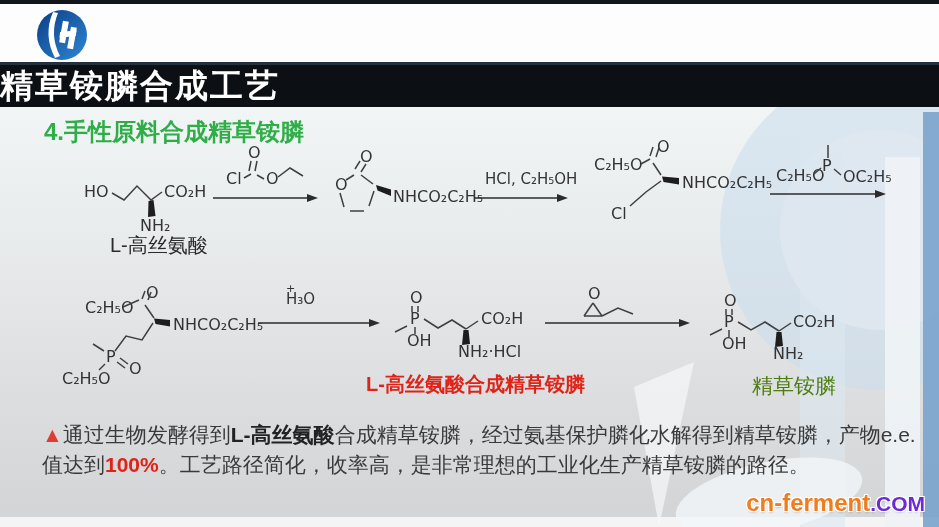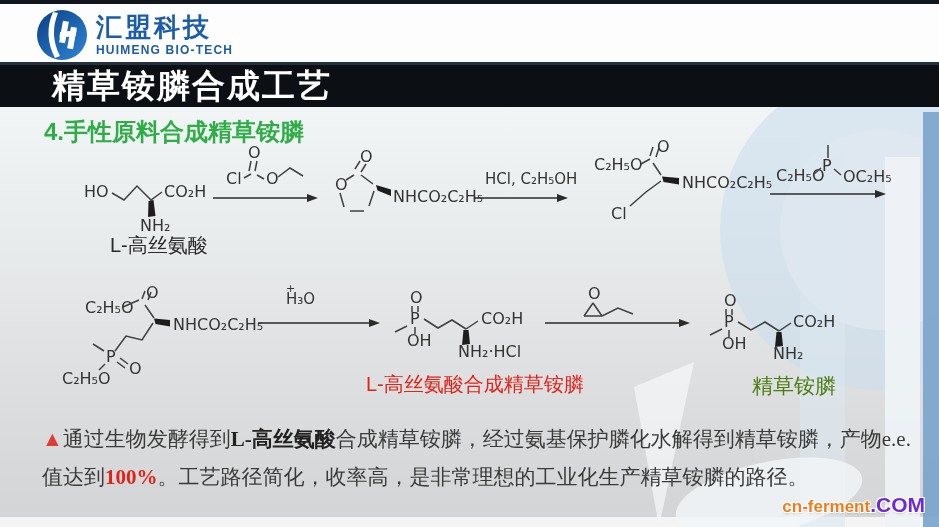--- a/index.html
+++ b/index.html
@@ -4,44 +4,44 @@
 <style>
   html,body{margin:0;padding:0;}
   body{width:939px;height:527px;overflow:hidden;font-family:"Liberation Sans",sans-serif;background:#fff;position:relative;}
   .top-border{position:absolute;left:0;top:0;width:939px;height:4px;background:#12151c;}
   .header{position:absolute;left:0;top:4px;width:939px;height:58px;background:#fdfdfd;}
   .logo{position:absolute;left:36px;top:5px;display:flex;align-items:center;gap:8px;}
   .logo-texts{display:flex;flex-direction:column;line-height:1;}
   .logo-cn{font-size:26px;font-weight:bold;color:#1b5cab;letter-spacing:3px;}
   .logo-en{font-size:12px;font-weight:bold;color:#1b5cab;letter-spacing:1.2px;margin-top:4px;}
   .title-bar{position:absolute;left:0;top:62px;width:939px;height:45px;background:#0c0f14;border-top:3px solid #23303e;box-sizing:border-box;}
-  .page-title{color:#ffffff;font-size:33px;font-weight:bold;letter-spacing:2px;padding-left:52px;line-height:42px;}
+  .page-title{color:#ffffff;font-size:33px;font-weight:bold;letter-spacing:2px;line-height:42px;}
   .content{position:absolute;left:0;top:107px;width:939px;height:420px;
     background:linear-gradient(180deg,#f2f5f6 0%,#e9eced 30%,#dcddde 70%,#d4d5d6 96%);}
   .bottom-strip{position:absolute;left:0;bottom:0;width:939px;height:10px;background:#f4f4f4;}
   .section-heading{position:absolute;left:44px;top:116px;font-size:24px;font-weight:bold;color:#2fae48;}
   .wm{position:absolute;right:0;top:107px;pointer-events:none;}
   .scheme{position:absolute;left:0;top:140px;}
   .scheme text{font-family:"DejaVu Sans",sans-serif;fill:#333;font-size:16px;}
   .scheme text.small{font-size:15px;}
   .scheme text.tiny{font-size:11px;}
   .scheme line, .scheme polyline{stroke:#3f3f3f;stroke-width:1.5;fill:none;}
   .scheme .arrow{stroke:#2b2b2b;stroke-width:1.3;}
   .scheme polygon.wedge{fill:#1d1d1d;}
   .scheme polygon.head{fill:#2b2b2b;}
   .struct-label{position:absolute;font-size:20px;color:#2a2a2a;}
-  .red-label{position:absolute;font-size:20px;font-weight:normal;color:#e02318;}
+  .red-label{position:absolute;font-size:20px;font-weight:bold;color:#e02318;}
   .prod-label{position:absolute;font-size:21px;color:#4d7c0f;}
-  .summary{position:absolute;left:42px;top:420px;width:878px;font-size:21px;line-height:38px;color:#3a3a3a;font-family:Liberation Serif, serif;}
+  .summary{position:absolute;left:42px;top:420px;width:878px;font-size:21px;line-height:30px;color:#3a3a3a;}
   .summary .marker{color:#e03c36;}
   .summary .b{font-weight:bold;color:#222;}
   .summary .pct{font-weight:bold;color:#e02318;}
   .site-wm{position:absolute;right:14px;bottom:10px;font-weight:bold;
     text-shadow:-1px -1px 0 #fff,1px -1px 0 #fff,-1px 1px 0 #fff,1px 1px 0 #fff,0 2px 2px rgba(0,0,0,0.15);}
-  .site-wm .site{font-size:17px;color:#ee7d1e;}
+  .site-wm .site{font-size:24px;color:#ee7d1e;}
   .site-wm .tld{font-size:21px;color:#6d28d9;}
 </style>
 </head>
 <body>
 
 <div class="top-border"></div>
 
 <div class="header">
   <div class="logo">
     <svg width="52" height="52" viewBox="0 0 52 52">
@@ -50,24 +50,20 @@
           <stop offset="0" stop-color="#0a3f85"></stop>
             <stop offset="1" stop-color="#2f86d6"></stop>
         </linearGradient>
       </defs>
       <circle cx="26" cy="26" r="25" fill="url(#lg)"></circle>
       <path d="M17,3 Q7,26 19,49 L24,47 Q13,26 22,4 Z" fill="#ffffff"></path>
       <rect x="25" y="12" width="6" height="22" fill="#ffffff" transform="rotate(10 28 23)"></rect>
       <rect x="33" y="18" width="6" height="22" fill="#ffffff" transform="rotate(10 36 29)"></rect>
       <path d="M24,24 L40,20 L40,26 L24,30 Z" fill="#ffffff" transform="rotate(8 32 25)"></path>
     </svg>
-    <div class="logo-texts">
-      <span class="logo-cn">汇盟科技</span>
-      <span class="logo-en">HUIMENG BIO-TECH</span>
-    </div>
   </div>
 </div>
 
 <div class="title-bar">
   <div class="page-title">精草铵膦合成工艺</div>
 </div>
 
 <div class="content">
   <div class="bottom-strip"></div>
 </div>

